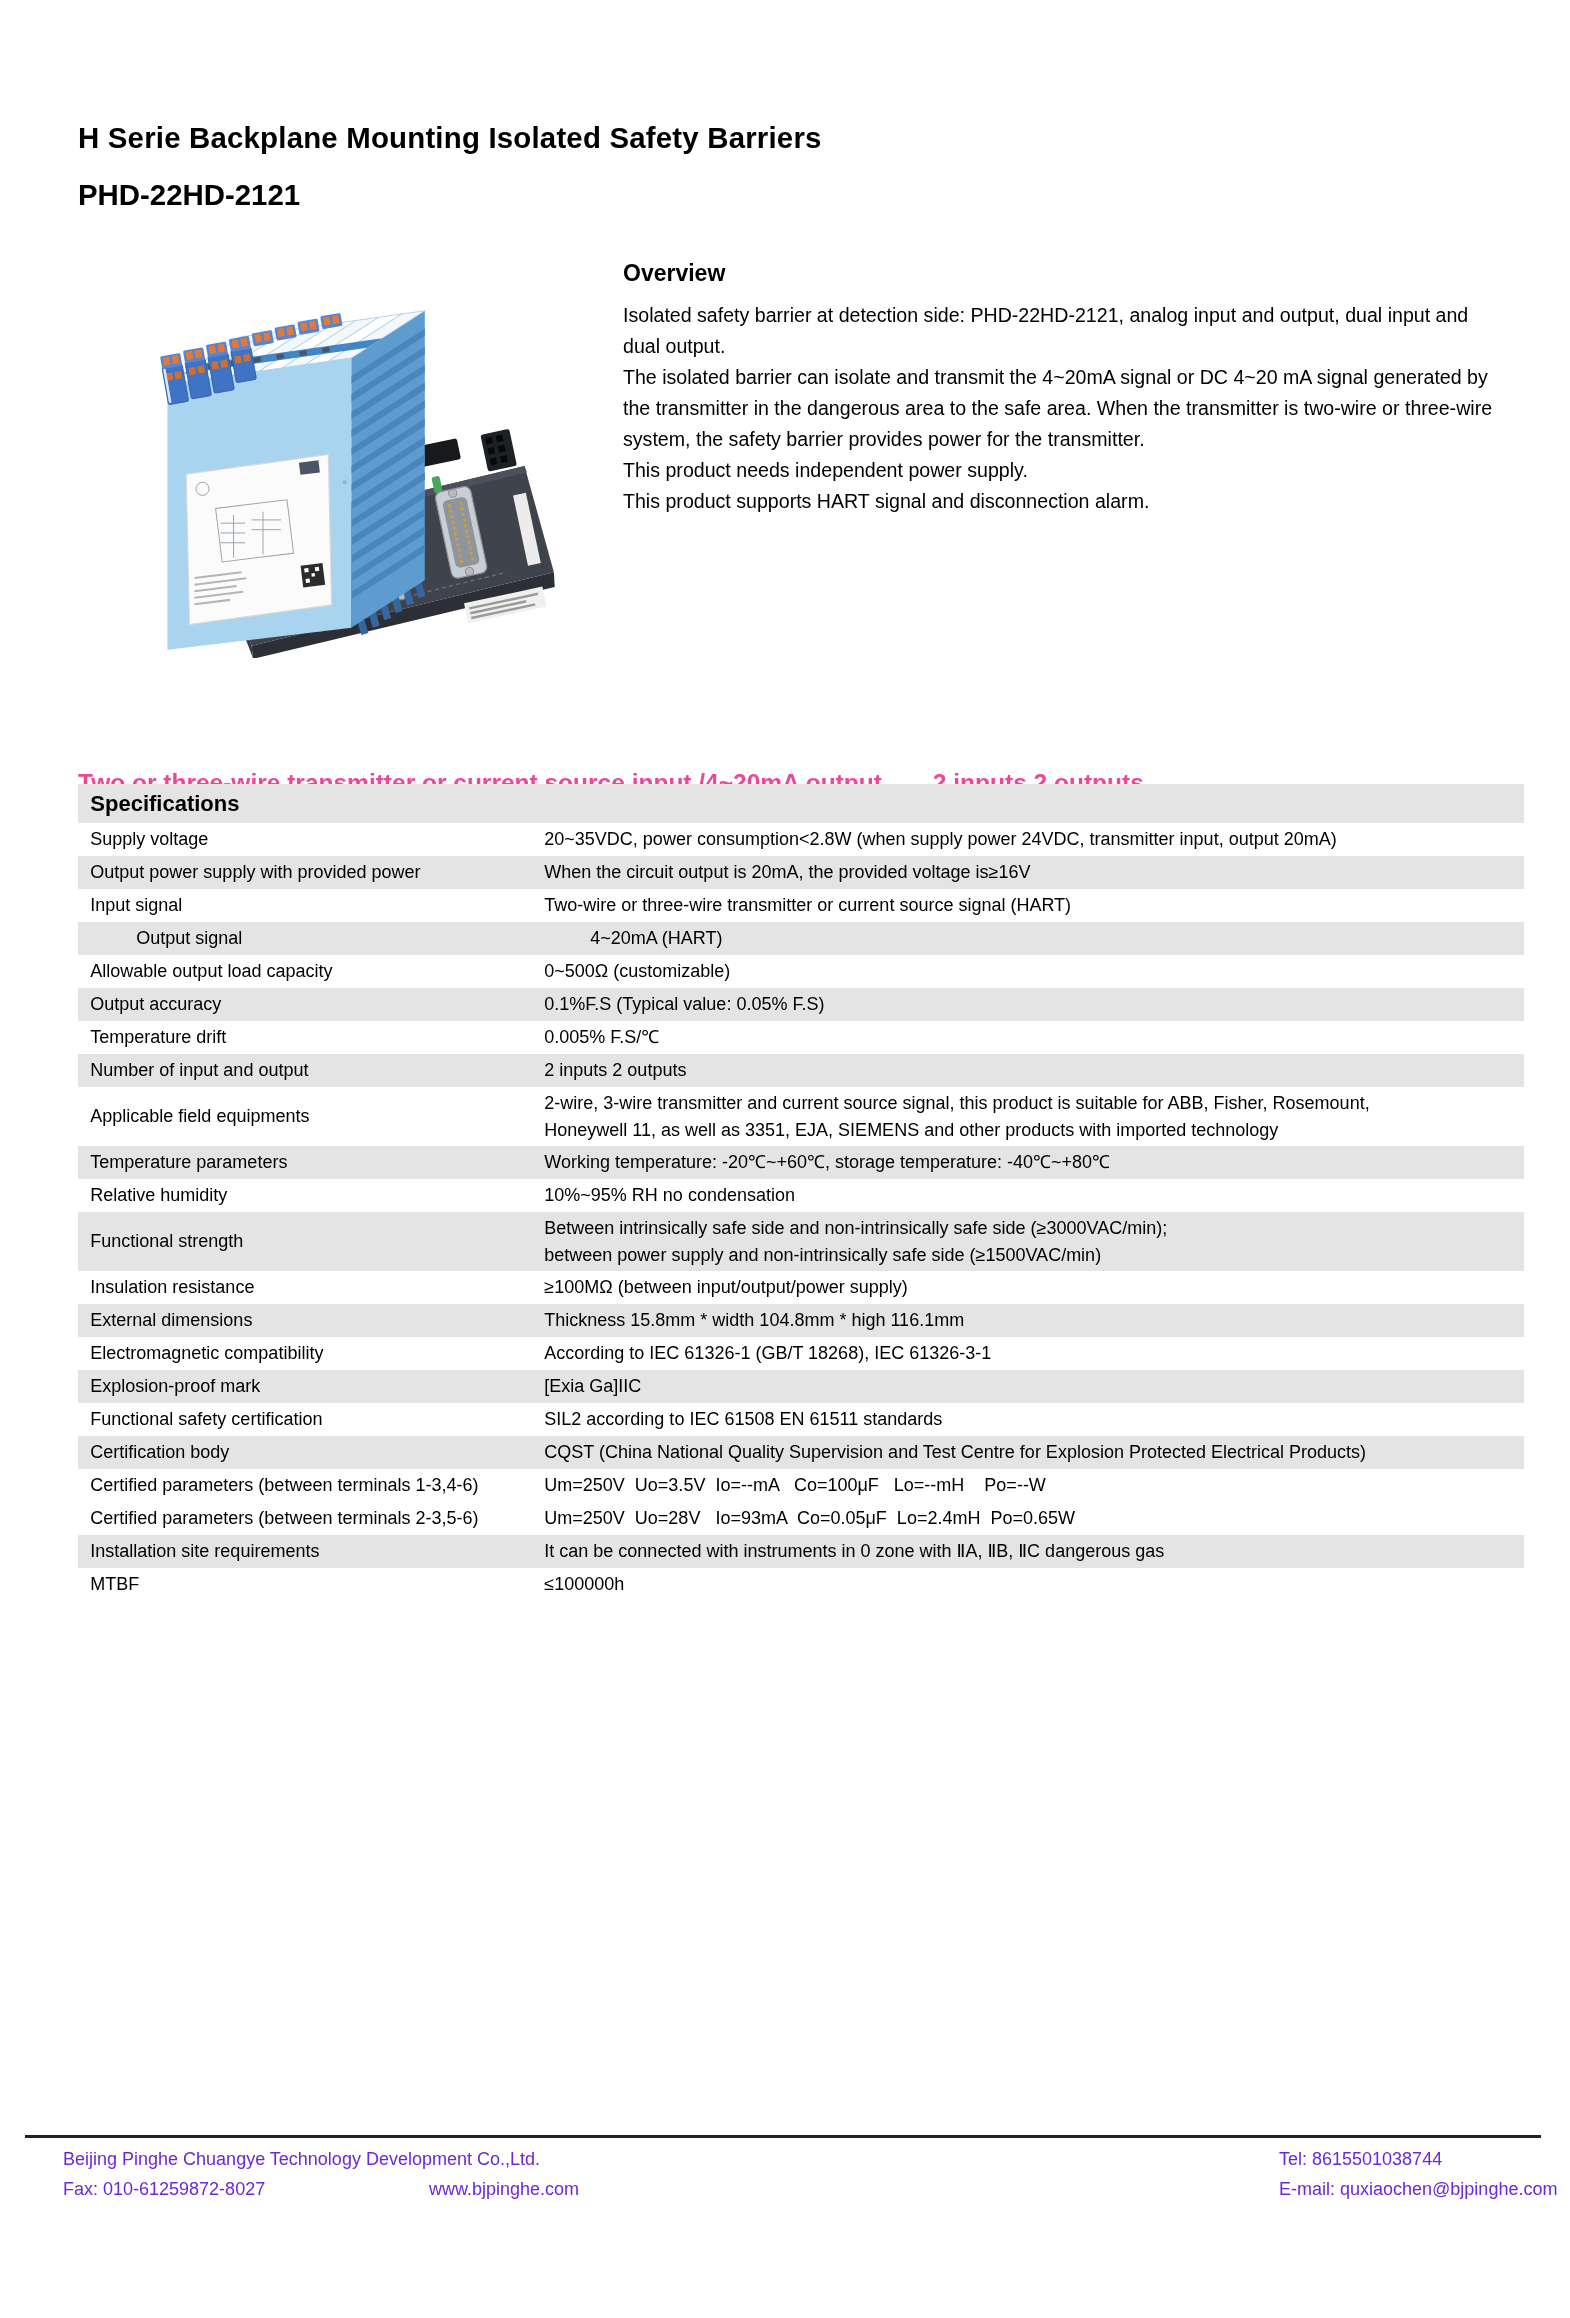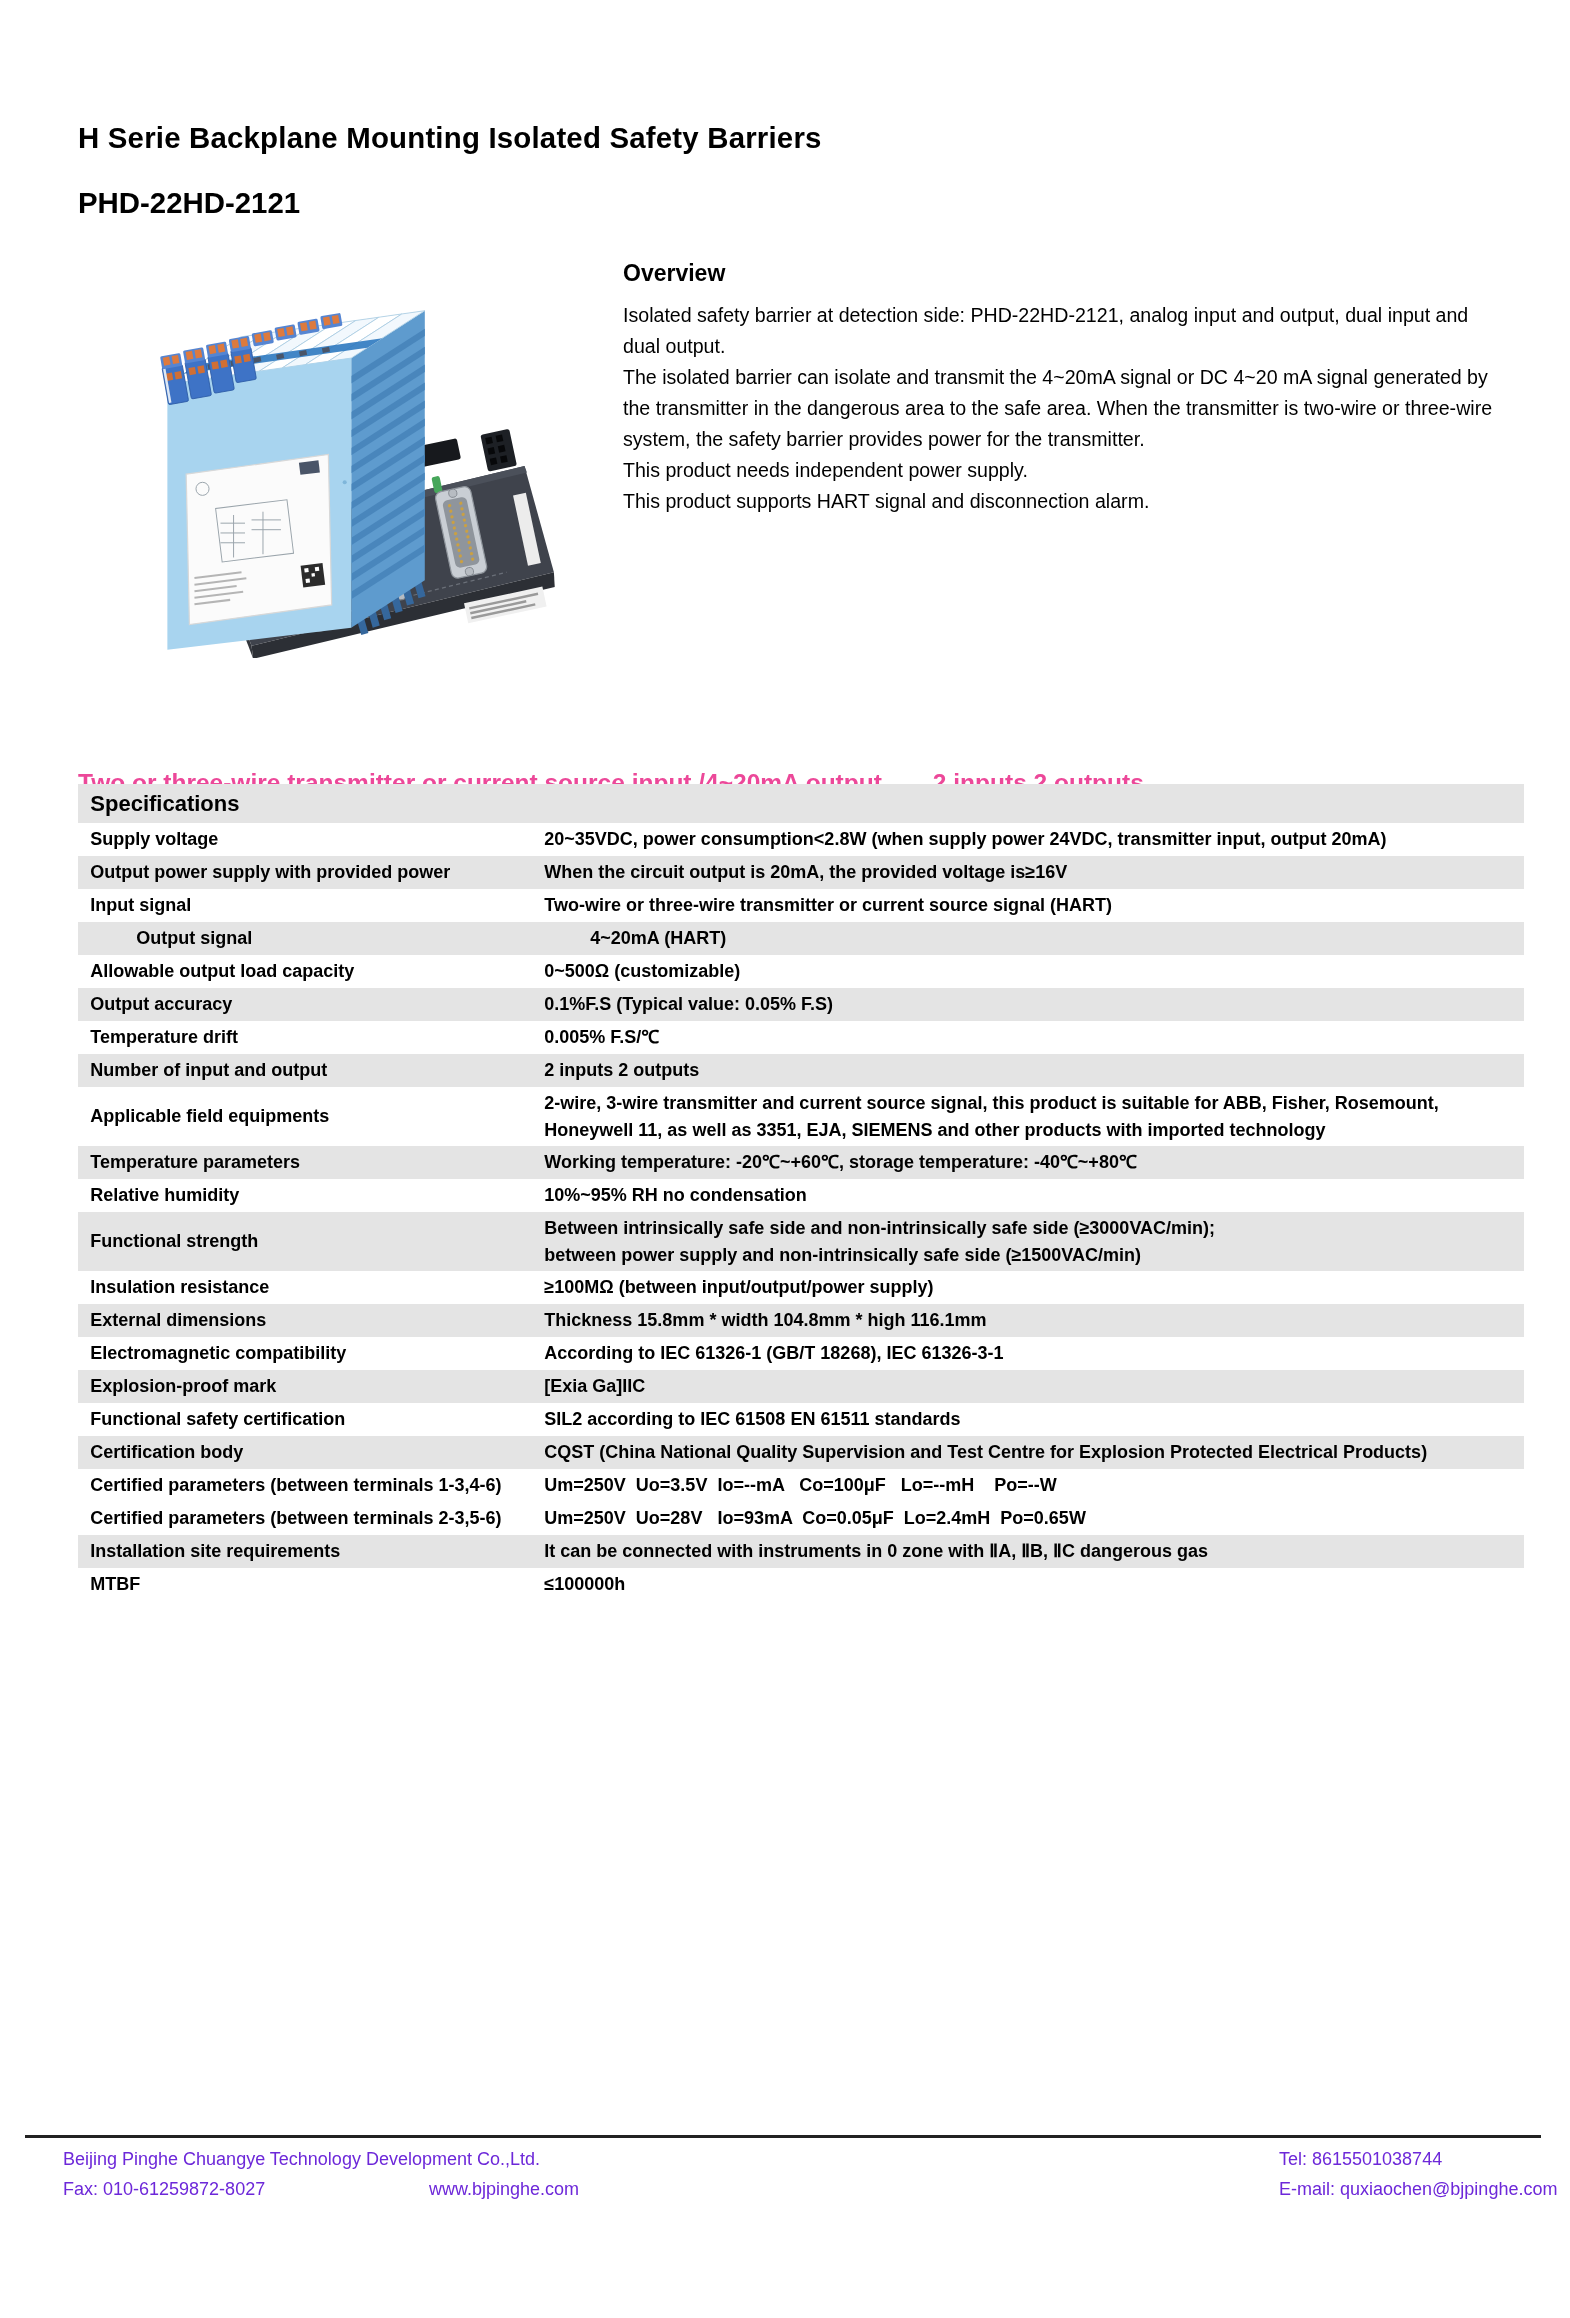--- a/index.html
+++ b/index.html
@@ -5,21 +5,21 @@
   html,body{margin:0;padding:0;}
   body{
     width:1570px;height:2319px;background:#ffffff;position:relative;
     font-family:"Liberation Sans", sans-serif;color:#000;
     -webkit-font-smoothing:antialiased;
   }
   .abs{position:absolute;}
 
   
   .doc-title{left:78px;top:121px;font-size:29.4px;font-weight:bold;letter-spacing:0.2px;}
-  .doc-model{left:78px;top:186px;font-size:29.4px;font-weight:bold;text-align:right;}
+  .doc-model{left:78px;top:178px;font-size:29.4px;font-weight:bold;text-align:right;}
 
   
   .product{left:155px;top:278px;width:417px;height:380px;}
 
   
   .overview{left:623px;top:260px;width:912px;}
   .overview-heading{font-size:23px;font-weight:bold;margin:0 0 13px 0;}
   .ov-line{font-size:19.6px;line-height:31px;white-space:pre;}
 
   
@@ -29,21 +29,21 @@
     border-bottom:3.3px solid #2d68ae;padding:0 11.5px 8.2px 0;
   }
   .section-heading .part{white-space:pre;}
 
   
   .specs{left:78px;top:784px;width:1446px;}
   .specs-header{
     background:#e4e4e4;height:39px;display:flex;align-items:center;
     font-size:22px;font-weight:bold;padding-left:12.3px;box-sizing:border-box;
   }
-  .spec-row{display:flex;min-height:33px;align-items:center;font-size:18px;font-weight:bold;}
+  .spec-row{display:flex;min-height:33px;align-items:center;font-size:18px;}
   .spec-row.shaded{background:#e4e4e4;}
   .spec-label{width:454px;flex:none;padding-left:12.3px;}
   .spec-value{flex:1;line-height:27px;padding:2.5px 0;white-space:pre;}
 
   
   .footer-rule{left:24.5px;top:2135px;width:1516px;height:2.5px;background:#222222;}
   .footer-text{font-size:18px;color:#6d28d9;white-space:pre;margin-left:33px;}
   .f-company{left:30px;top:2149px;}
   .f-tel{left:1246px;top:2149px;}
   .f-fax{left:30px;top:2179px;}

